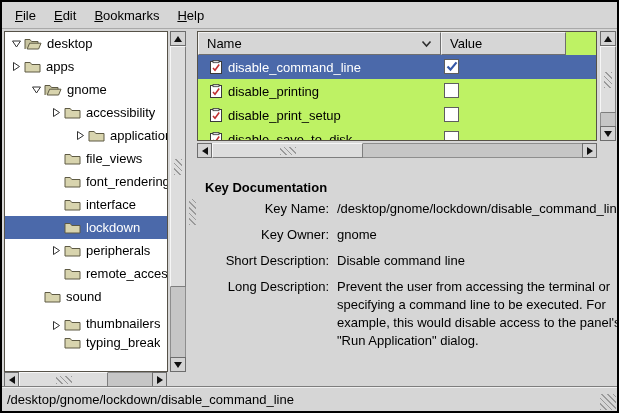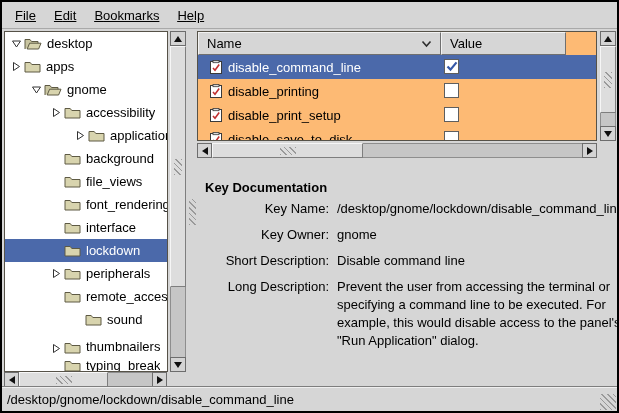--- a/index.html
+++ b/index.html
@@ -9,21 +9,21 @@
     position:relative; width:619px; height:413px;
     border:2px solid #000; background:var(--winbg,#d6d6d6);
     font-family:"Liberation Sans","DejaVu Sans",sans-serif;
     font-size:13px; color:#000; overflow:hidden;
   }
 
   
   .menubar { position:absolute; left:0; top:0; width:615px; height:27px;
     display:flex; align-items:center; padding-left:4px;
     border-bottom:1px solid #a9a9a9; }
-  .menu-item { padding:3px 9px; cursor:default; white-space:nowrap;text-decoration:underline; }
+  .menu-item { padding:3px 9px; cursor:default; white-space:nowrap; }
   .menu-item u { text-decoration:underline; }
 
   
   .tree-frame { position:absolute; left:2px; top:29px; width:164px; height:341px;
     background:#fff; border:1px solid #565248; overflow:hidden; }
   .tree-row { height:23px; display:flex; align-items:center; white-space:nowrap; }
   .tree-row.selected { background:var(--sel,#4b69aa); color:#fff; }
   .expander { width:15px; flex:none; display:flex; justify-content:center; align-items:center; }
   .folder-icon { flex:none; margin-right:5px; display:flex; align-items:center; }
   .tree-label { overflow:hidden; }
@@ -40,21 +40,21 @@
   .arr-down  { width:0;height:0;border-left:4px solid transparent;border-right:4px solid transparent;border-top:6px solid #101010; }
   .arr-left  { width:0;height:0;border-top:4px solid transparent;border-bottom:4px solid transparent;border-right:6px solid #101010; }
   .arr-right { width:0;height:0;border-top:4px solid transparent;border-bottom:4px solid transparent;border-left:6px solid #101010; }
 
   
   .splitter { position:absolute; left:186px; top:29px; width:9px; height:355px; }
   .splitter-grip { position:absolute; left:1px; top:168px; width:7px; height:26px; }
 
   
   .list-frame { position:absolute; left:195px; top:29px; width:400px; height:110px;
-    background:#fdba74; border:1px solid #565248; overflow:hidden; }
+    background:#bef264; border:1px solid #565248; overflow:hidden; }
   .hdr { position:absolute; top:0; height:23px; background:#d6d6d6;
     border:1px solid; border-color:#f2f2f2 #6f6f6f #6f6f6f #f2f2f2;
     display:flex; align-items:center; padding:0 8px; }
   .hdr-name { left:0; width:243px; }
   .hdr-value { left:243px; width:125px; }
   .hdr-sort { margin-left:auto; display:flex; align-items:center; }
   .list-rows { position:absolute; left:0; top:23px; width:456px; height:85px; overflow:hidden; }
   .list-row { position:relative; height:24px; display:flex; align-items:center; padding-left:12px; }
   .list-row.selected { background:var(--sel,#4b69aa); color:#fff; }
   .key-icon { flex:none; margin-right:6px; display:flex; align-items:center; }
@@ -155,29 +155,20 @@
         </span>
         <span class="tree-label">applications</span>
       </div>
       <div class="tree-row" style="padding-left: 44px;">
         <span class="expander"></span>
         <span class="folder-icon">
           <svg width="17" height="13" viewBox="0 0 17 13">
             <path d="M1 12 V2.5 H6.2 L7.8 4.5 H16 V12 Z" fill="#d8d4ae" stroke="#5e5a44"></path>
           </svg>
         </span>
-        <span class="tree-label">background</span>
-      </div>
-      <div class="tree-row" style="padding-left: 44px;">
-        <span class="expander"></span>
-        <span class="folder-icon">
-          <svg width="17" height="13" viewBox="0 0 17 13">
-            <path d="M1 12 V2.5 H6.2 L7.8 4.5 H16 V12 Z" fill="#d8d4ae" stroke="#5e5a44"></path>
-          </svg>
-        </span>
         <span class="tree-label">file_views</span>
       </div>
       <div class="tree-row" style="padding-left: 44px;">
         <span class="expander"></span>
         <span class="folder-icon">
           <svg width="17" height="13" viewBox="0 0 17 13">
             <path d="M1 12 V2.5 H6.2 L7.8 4.5 H16 V12 Z" fill="#d8d4ae" stroke="#5e5a44"></path>
           </svg>
         </span>
         <span class="tree-label">font_rendering</span>
@@ -215,21 +206,21 @@
       </div>
       <div class="tree-row" style="padding-left: 44px;">
         <span class="expander"></span>
         <span class="folder-icon">
           <svg width="17" height="13" viewBox="0 0 17 13">
             <path d="M1 12 V2.5 H6.2 L7.8 4.5 H16 V12 Z" fill="#d8d4ae" stroke="#5e5a44"></path>
           </svg>
         </span>
         <span class="tree-label">remote_access</span>
       </div>
-      <div class="tree-row" style="padding-left: 65px;">
+      <div class="tree-row" style="padding-left: 24px;">
         <span class="expander"></span>
         <span class="folder-icon">
           <svg width="17" height="13" viewBox="0 0 17 13">
             <path d="M1 12 V2.5 H6.2 L7.8 4.5 H16 V12 Z" fill="#d8d4ae" stroke="#5e5a44"></path>
           </svg>
         </span>
         <span class="tree-label">sound</span>
       </div>
       <div class="tree-row" style="padding-left: 44px; align-items: flex-end;">
         <span class="expander">

